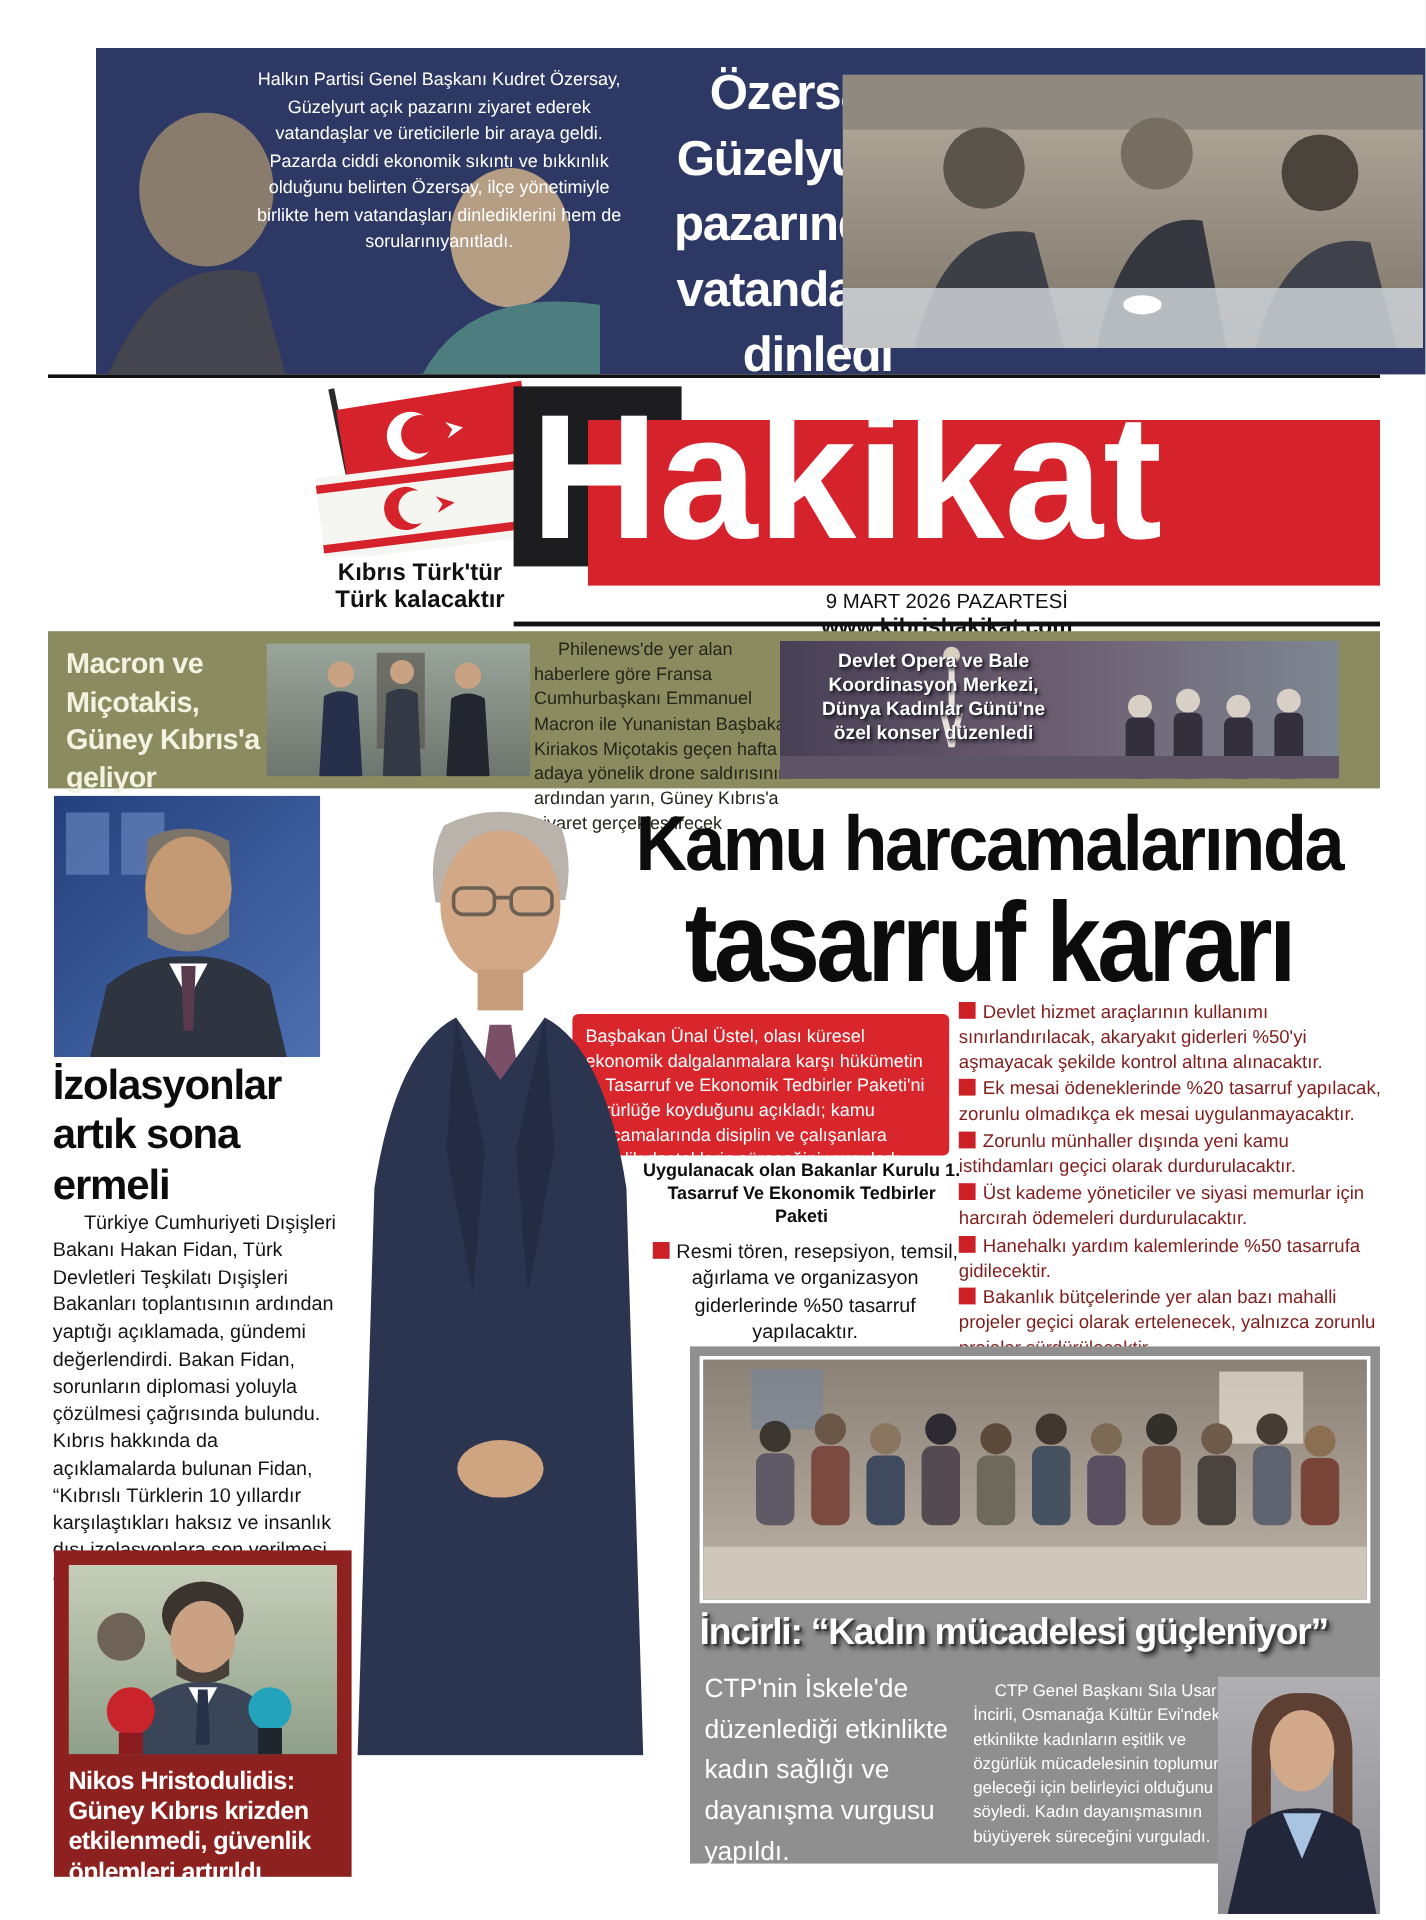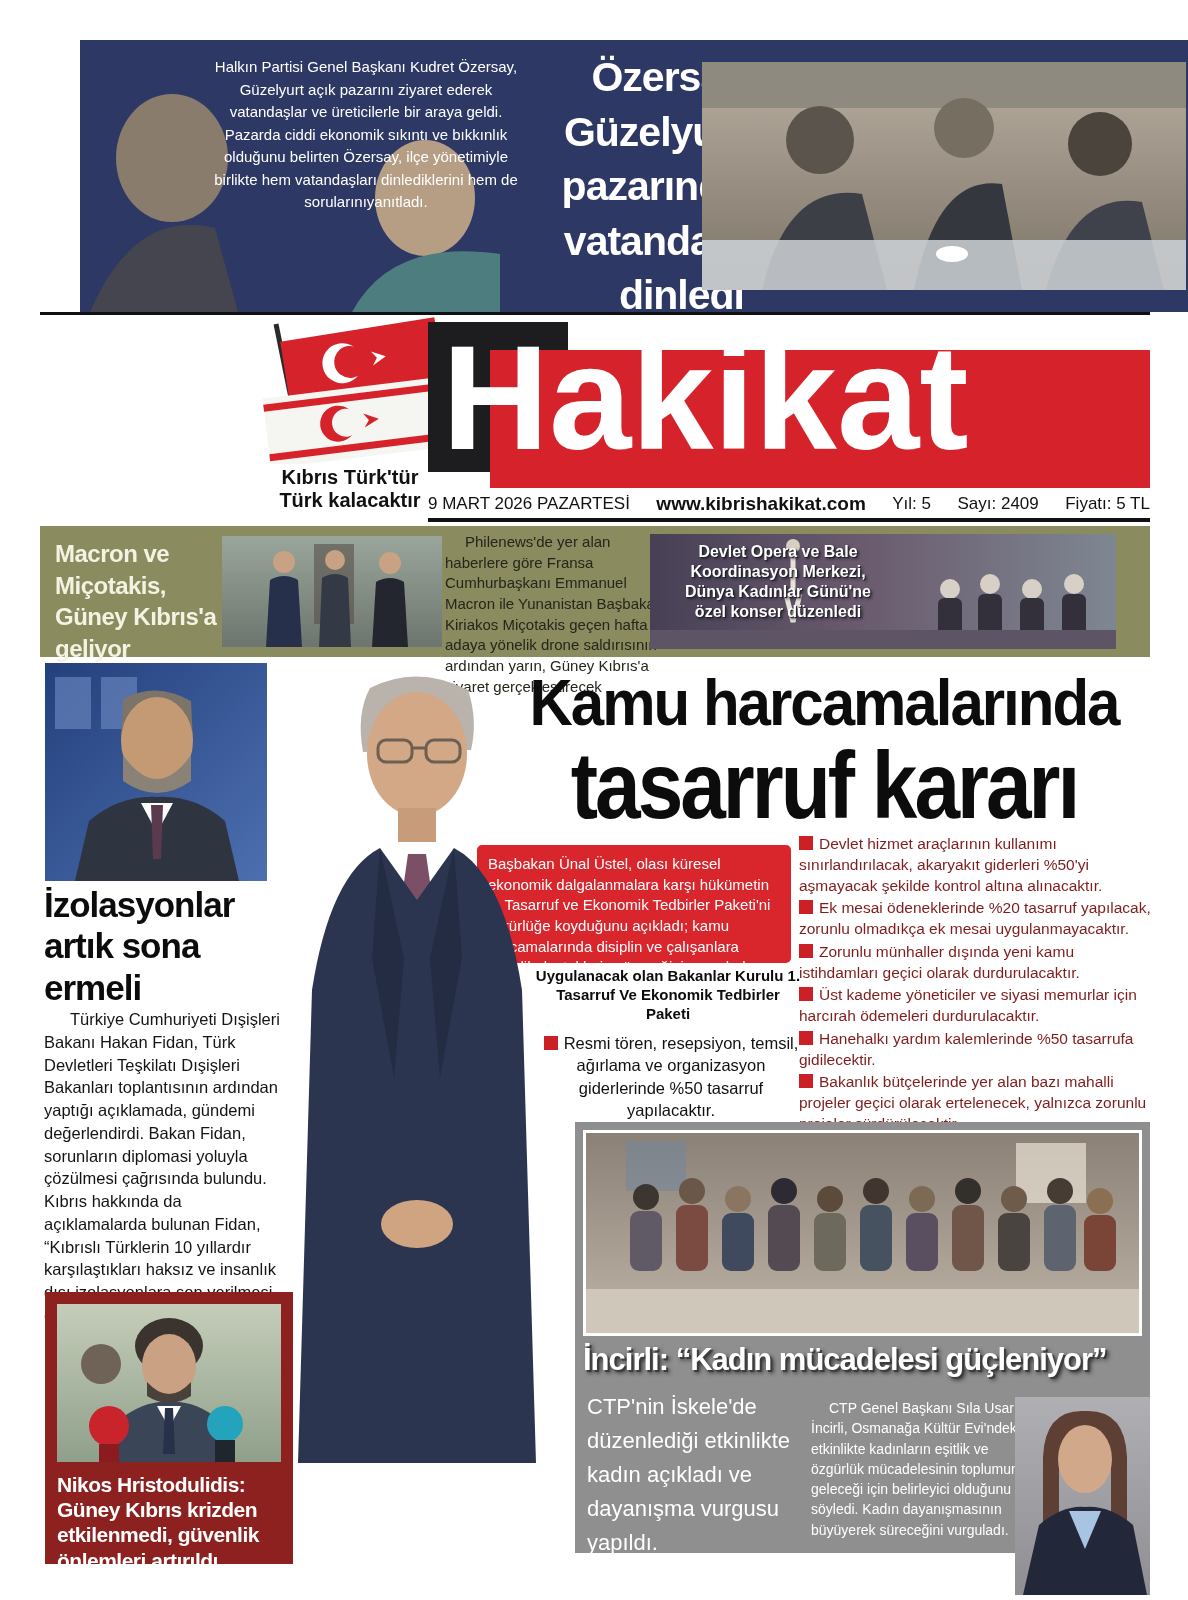--- a/index.html
+++ b/index.html
@@ -19,21 +19,21 @@
 
   
   #slogan{left:246px;top:466px;width:208px;text-align:center;font-weight:bold;font-size:20px;
           line-height:1.15;color:#111111;}
   #logo-box{left:428px;top:322px;width:722px;height:166px;}
   #logo-black{position:absolute;left:0;top:0;width:140px;height:150px;background:#1d1d1f;}
   #logo-red{position:absolute;left:62px;top:28px;width:660px;height:138px;background:#d6222b;}
   #logo-text{position:absolute;left:14px;top:2px;width:708px;color:#ffffff;font-weight:bold;
              font-size:148px;letter-spacing:0px;line-height:1.0;}
   #dateline{left:428px;top:492px;width:722px;height:24px;display:flex;align-items:center;
-            justify-content:space-between;font-size:17px;color:#111111;}
+            justify-content:space-between;font-size:17px;color:#111111;flex-direction:column;}
   #dateline .site{font-weight:bold;font-size:19px;}
   #rule-date{left:428px;top:518px;width:722px;height:4px;background:#111111;}
 
   
   #olive-strip{left:40px;top:526px;width:1110px;height:131px;background:#8b8b60;}
   #mac-headline{left:15px;top:12px;width:168px;color:#f3f3e2;font-weight:bold;font-size:24px;
                 line-height:1.32;letter-spacing:-0.5px;}
   #mac-body{left:405px;top:6px;width:232px;color:#23261a;font-size:15px;line-height:1.38;}
   #mac-body .ind{display:inline-block;width:20px;}
   #opera-caption{position:absolute;left:22px;top:8px;width:212px;text-align:center;color:#ffffff;
@@ -325,21 +325,21 @@
             <rect x="412" y="80" width="32" height="58" rx="9" fill="#4a4440"></rect>
           <circle cx="474" cy="58" r="13" fill="#473c33"></circle>
             <rect x="458" y="72" width="32" height="66" rx="9" fill="#5e6370"></rect>
           <circle cx="514" cy="68" r="13" fill="#8a6f52"></circle>
             <rect x="498" y="82" width="32" height="56" rx="9" fill="#7a4436"></rect>
         </g>
         <rect x="0" y="156" width="553" height="44" fill="#cfc8ba"></rect>
       </svg>
     </div>
     <div id="inc-headline">İncirli: “Kadın mücadelesi güçleniyor”</div>
-    <div id="inc-deck">CTP'nin İskele'de düzenlediği etkinlikte kadın açıkladı ve dayanışma vurgusu yapıldı.</div>
+    <div id="inc-deck">CTP'nin İskele'de düzenlediği etkinlikte kadın sağlığı ve dayanışma vurgusu yapıldı.</div>
     <div id="inc-body"><span class="ind"></span><span>CTP Genel Başkanı Sıla Usar İncirli, Osmanağa Kültür Evi'ndeki etkinlikte kadınların eşitlik ve özgürlük mücadelesinin toplumun geleceği için belirleyici olduğunu söyledi. Kadın dayanışmasının büyüyerek süreceğini vurguladı.</span></div>
     <div class="ph" style="left:440px;top:275px;width:135px;height:198px;">
       <svg viewBox="0 0 135 198" preserveAspectRatio="none">
         <defs>
           <linearGradient id="g7" x1="0" y1="0" x2="0" y2="1">
             <stop offset="0" stop-color="#b0b0b4"></stop>
               <stop offset="1" stop-color="#8f8f93"></stop>
           </linearGradient>
         </defs>
         <rect width="135" height="198" fill="url(#g7)"></rect>

